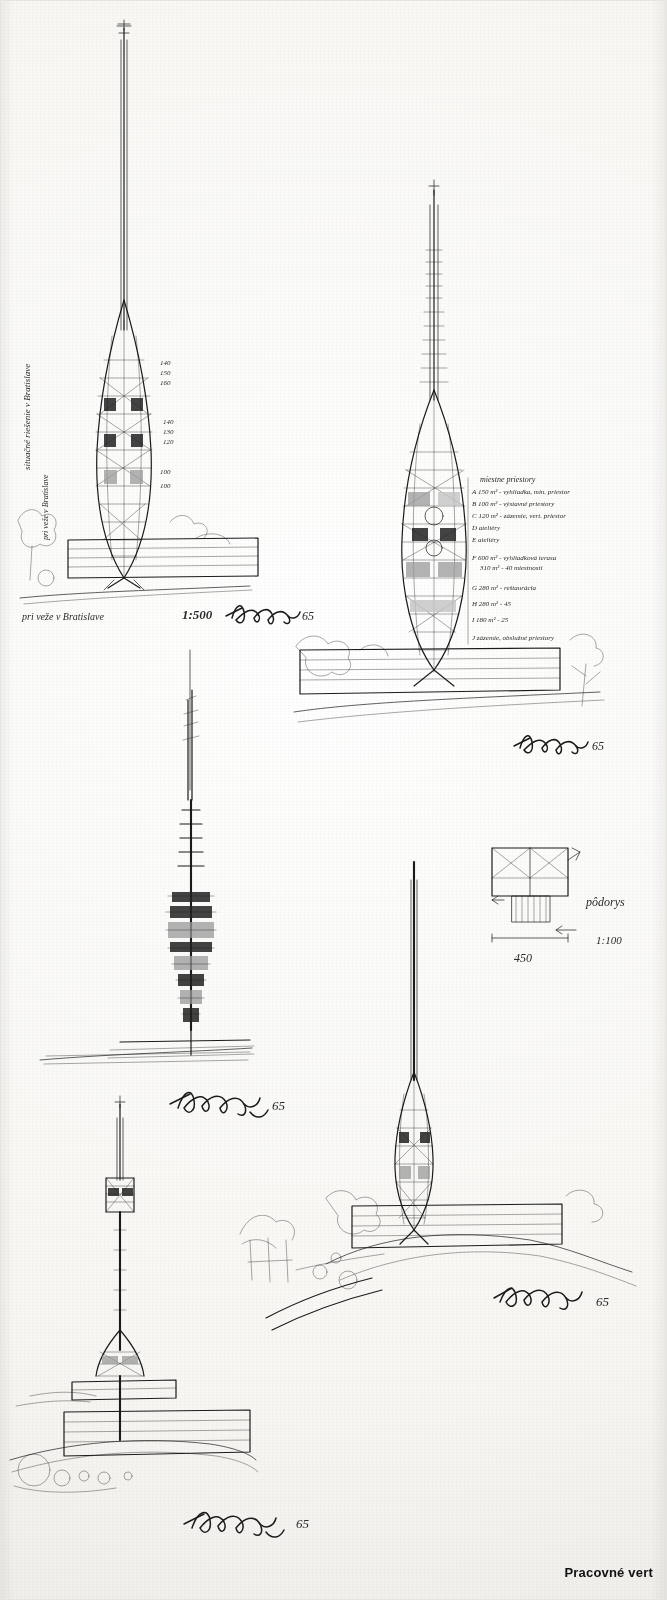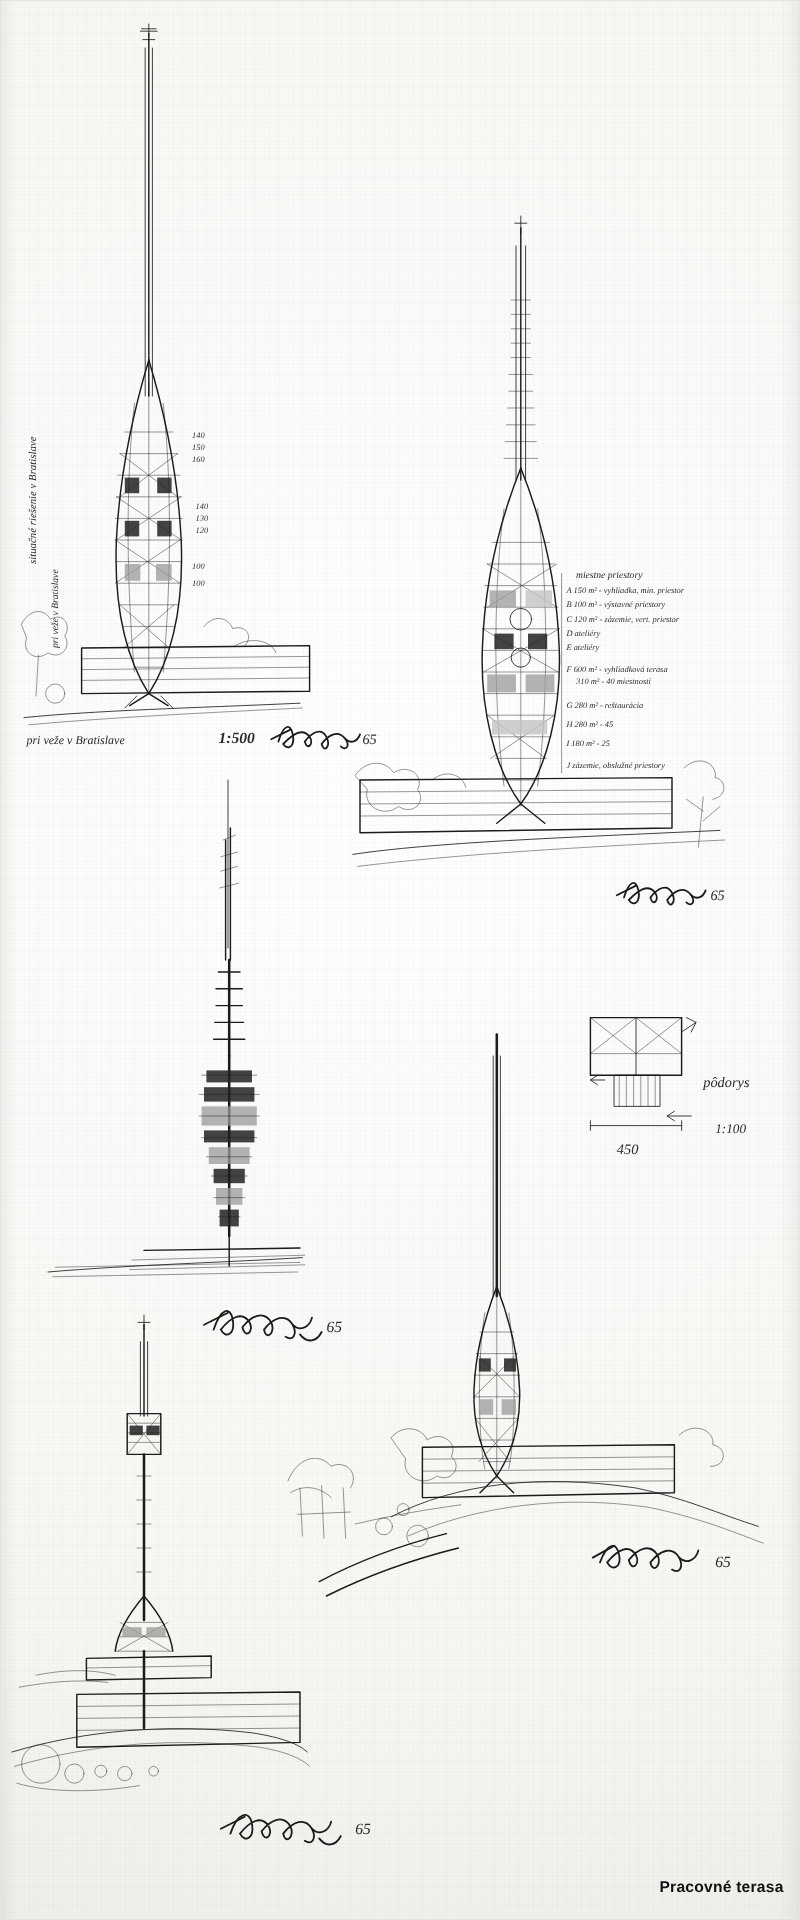--- a/index.html
+++ b/index.html
@@ -404,14 +404,14 @@
         <path d="M184 1524 L204 1514"></path>
         <path d="M260 1524 C 266 1530 274 1526 276 1518"></path>
         <path d="M266 1532 C 272 1540 280 1538 284 1530"></path>
       </g>
       <text class="hand" x="296" y="1528" font-size="13">65</text>
     </g>
 
     <rect x="0" y="0" width="667" height="1600" fill="none" stroke="#e6e4de" stroke-width="2"></rect>
   </svg>
 
-  <div id="caption">Pracovné terasa</div>
+  <div id="caption">Pracovné vert</div>
 </div>
 
 </body></html>

